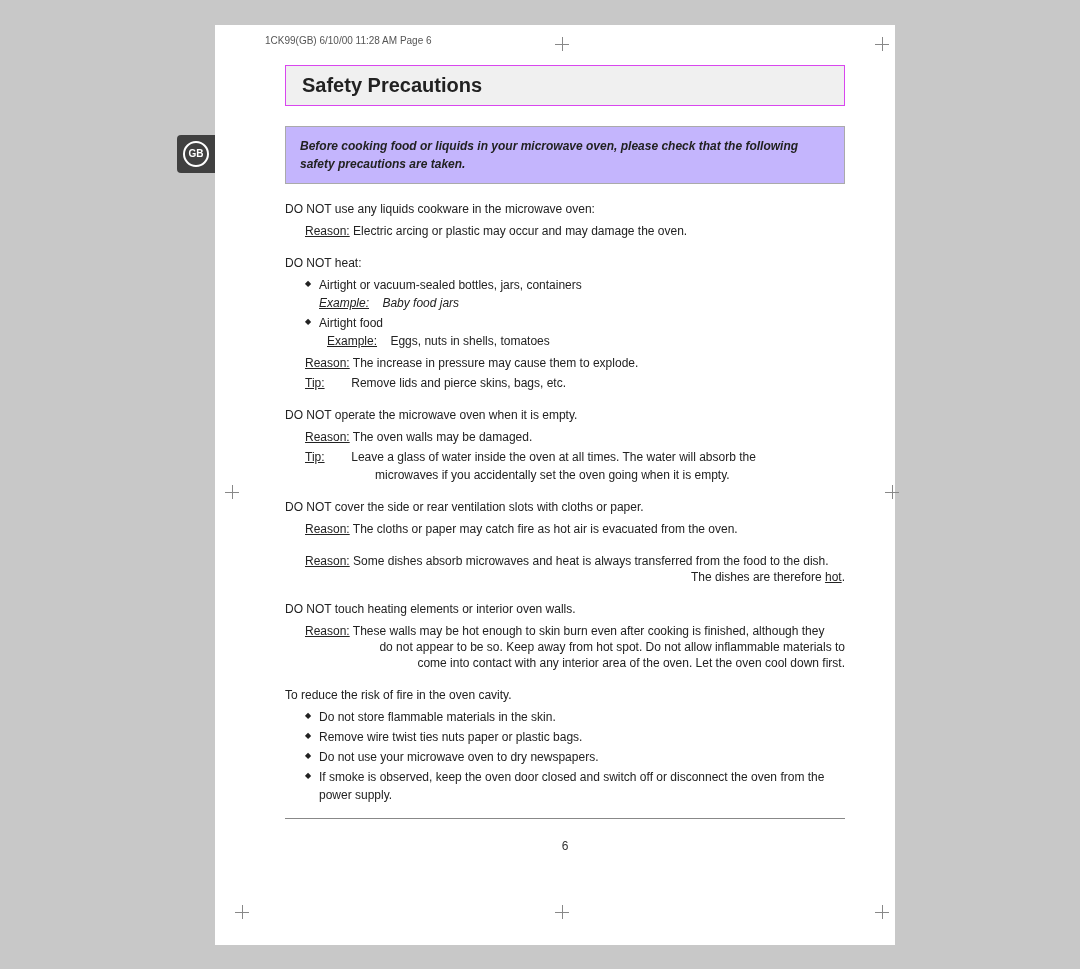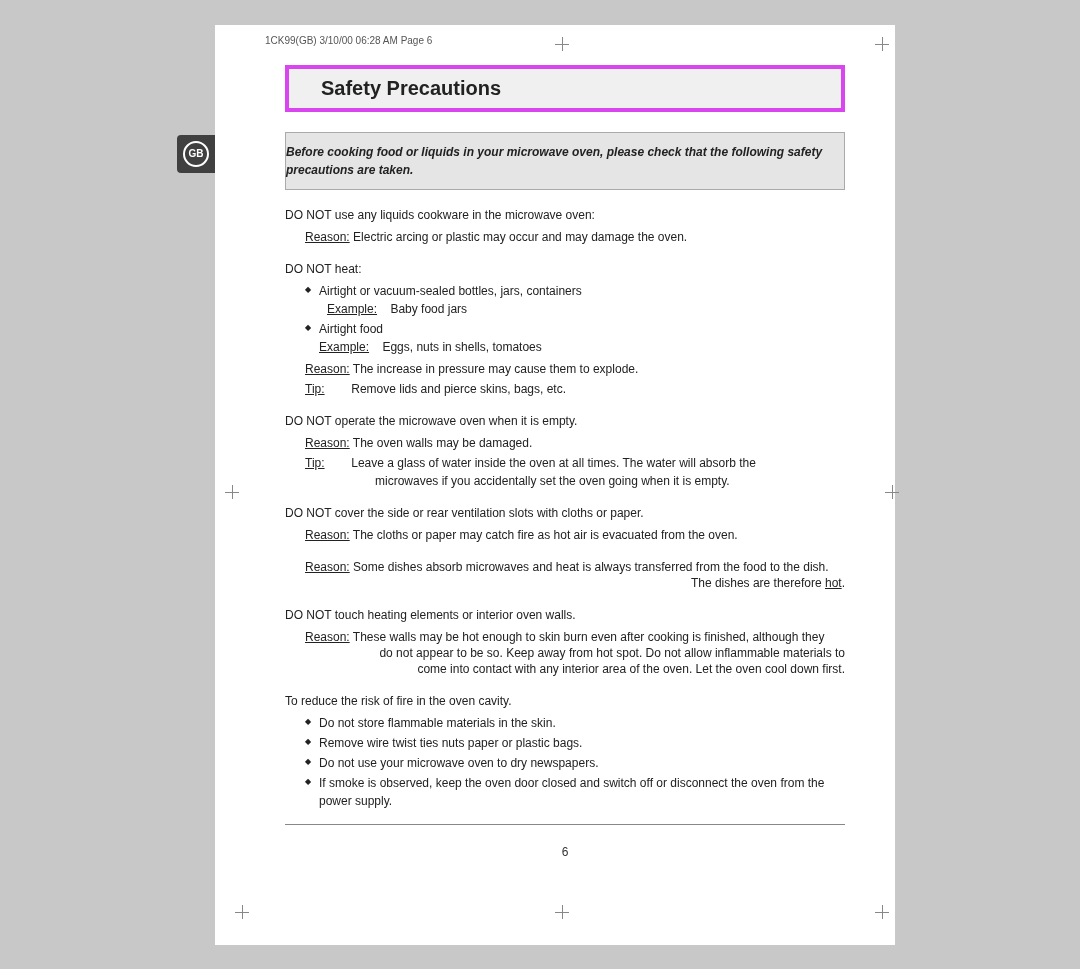--- a/index.html
+++ b/index.html
@@ -60,38 +60,38 @@
       border-radius: 50%;
       display: flex;
       align-items: center;
       justify-content: center;
       font-size: 10px;
       font-weight: bold;
       color: white;
     }
 
     .title-box {
-      border: 4px solid #d946ef;
-      padding: 8px 32px;
+      border: 1px solid #d946ef;
+      padding: 8px 16px;
       margin-bottom: 20px;
       margin-top: 10px;
       background: #f0f0f0;
     }
 
     .title-box h1 {
       font-size: 20px;
       font-weight: bold;
       color: #222;
     }
 
     .intro-box {
       border: 1px solid #aaa;
-      padding: 10px 0;
+      padding: 10px 14px;
       margin-bottom: 16px;
-      background: #e5e5e5;
+      background: #c4b5fd;
     }
 
     .intro-box p {
       font-size: 12px;
       font-weight: bold;
       font-style: italic;
       line-height: 1.5;
       color: #222;
     }
 
@@ -200,21 +200,21 @@
     .hot-underline {
       text-decoration: underline;
     }
   </style>
 </head>
 <body>
 
 <div class="page-container">
 
   <div class="top-meta">
-    <span>1CK99(GB)  3/10/00  06:28 AM  Page  6</span>
+    <span>1CK99(GB)  6/10/00  11:28 AM  Page  6</span>
   </div>
 
   <div style="position:absolute; top:12px; left:50%; transform:translateX(-50%);">
     <div class="crosshair"></div>
   </div>
 
   <div style="position:absolute; top:12px; right:20px;">
     <div class="crosshair"></div>
   </div>
 
@@ -238,28 +238,28 @@
       <span class="reason-label">Reason:</span>
       <span>Electric arcing or plastic may occur and may damage the oven.</span>
     </div>
   </div>
 
   <div class="content-section">
     <p>DO NOT heat:</p>
     <ul class="bullet-list">
       <li>
         <span>Airtight or vacuum-sealed bottles, jars, containers</span><br>
-        <span style="margin-left:8px;">
+        <span style="margin-left:0px;font-style:italic;">
           <span class="example-label">Example:</span>&nbsp;&nbsp;&nbsp;
           <span>Baby food jars</span>
         </span>
       </li>
       <li>
         <span>Airtight food</span><br>
-        <span style="margin-left:0px;">
+        <span style="margin-left:8px;">
           <span class="example-label">Example:</span>&nbsp;&nbsp;&nbsp;
           <span>Eggs, nuts in shells, tomatoes</span>
         </span>
       </li>
     </ul>
     <div class="reason-line">
       <span class="reason-label">Reason:</span>
       <span>The increase in pressure may cause them to explode.</span>
     </div>
     <div class="reason-line">

